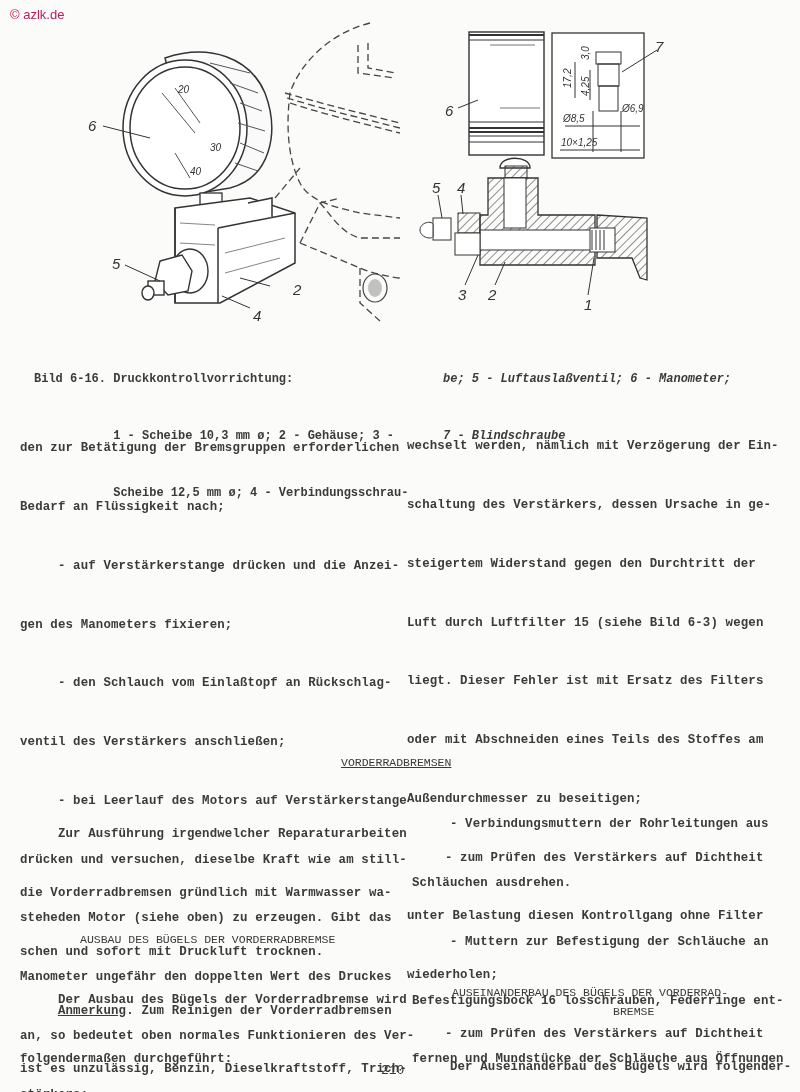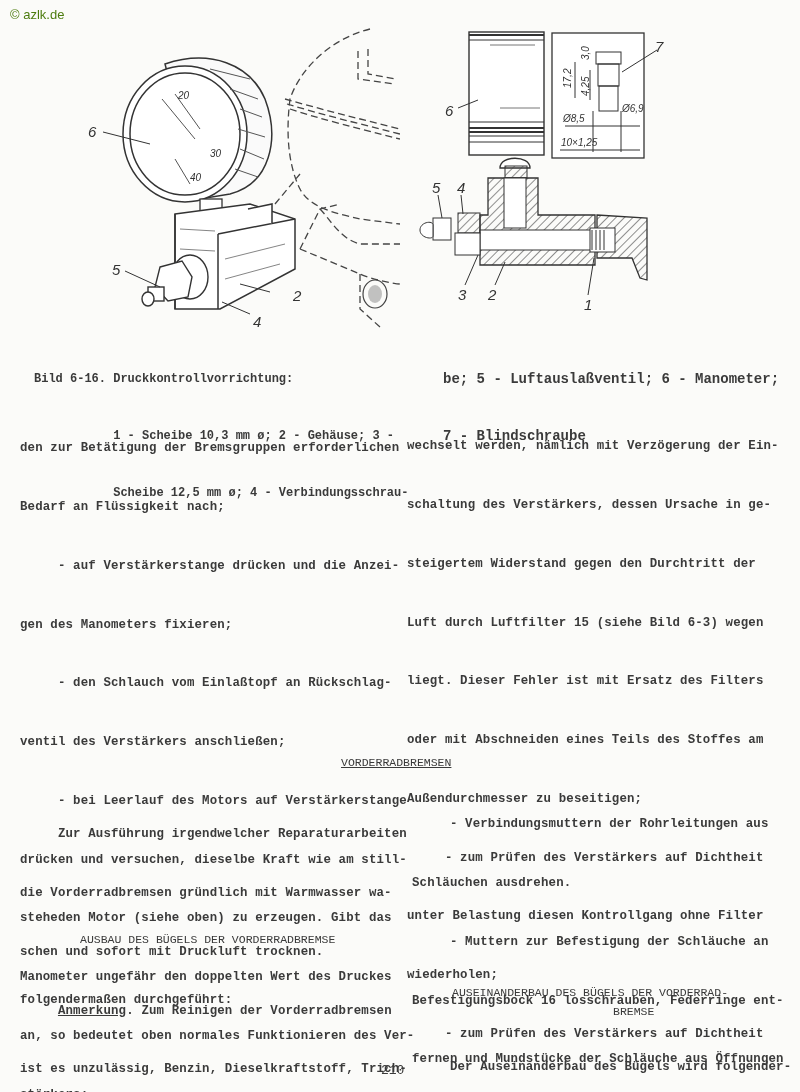--- a/index.html
+++ b/index.html
@@ -4,40 +4,40 @@
 <style>
   html, body { margin:0; padding:0; }
   body {
     width:800px; height:1092px; position:relative; overflow:hidden;
     background:#fbfbf9;
     font-family:"Liberation Mono","DejaVu Sans Mono",monospace;
     color:#3a3a3a;
   }
   .watermark {
     position:absolute; left:10px; top:7px;
-    font-family:"Liberation Sans",sans-serif; font-size:13px; color:#4d7c0f;
+    font-family:"Liberation Sans",sans-serif; font-size:13px; color:#be185d;
   }
   .fig { position:absolute; }
   .fig svg { display:block; }
   .lbl { font-family:"Liberation Sans",sans-serif; font-style:italic; font-size:15px; fill:#333; }
   .dim { font-family:"Liberation Sans",sans-serif; font-style:italic; font-size:10px; fill:#333; }
   .text { position:absolute; font-size:12.4px; line-height:19.6px; font-weight:bold; letter-spacing:0.15px; white-space:pre; }
   .caption-l { position:absolute; left:34px; top:332px; font-size:12px; line-height:19px; font-weight:bold; white-space:pre;}
-  .caption-r { position:absolute; left:443px; top:332px; font-size:14px; line-height:19px; font-weight:bold; white-space:pre;}
+  .caption-r { position:absolute; left:443px; top:332px; font-size:12px; line-height:19px; font-weight:bold; white-space:pre;font-style:italic;}
   .heading { position:absolute; font-size:11.5px; font-weight:normal; white-space:pre; }
   .u { text-decoration:underline; }
   .pageno { position:absolute; left:381px; top:1063px; font-size:13px; }
   p.ln { margin:0; }
 </style>
 </head>
 <body>
 
 <div class="watermark">© azlk.de</div>
 
-<div class="fig" style="left:0;top:9px;width:400px;height:320px;">
+<div class="fig" style="left:0;top:3px;width:400px;height:320px;">
   <svg width="400" height="320" viewBox="0 0 400 320">
 
     <g stroke="#444" stroke-width="1.3" fill="none" stroke-dasharray="7,4">
       <path d="M370 20 C330 30 300 60 290 90 C285 130 290 160 300 180 C310 200 340 205 360 210 L400 215"></path>
       <path d="M285 90 C320 100 360 110 400 120"></path>
       <path d="M287 95 C320 105 360 115 400 125"></path>
       <path d="M290 100 C320 110 360 120 400 130"></path>
       <path d="M358 42 L358 70 L395 75"></path>
       <path d="M368 40 L368 65 L395 70"></path>
       <path d="M275 195 L300 165"></path>
@@ -244,20 +244,21 @@
   <p class="ln">     Zur Ausführung irgendwelcher Reparaturarbeiten</p>
   <p class="ln">die Vorderradbremsen gründlich mit Warmwasser wa-</p>
   <p class="ln">schen und sofort mit Druckluft trocknen.</p>
   <p class="ln"><span>     </span><span class="u">Anmerkung</span><span>. Zum Reinigen der Vorderradbremsen</span></p>
   <p class="ln">ist es unzulässig, Benzin, Dieselkraftstoff, Trich-</p>
   
   
 </div>
 <div class="heading" style="left:80px;top:933px;">AUSBAU DES BÜGELS DER VORDERRADBREMSE</div>
 <div class="text" style="left:20px;top:952px;">
+  <p class="ln">     Der Ausbau des Bügels der Vorderradbremse wird</p>
   <p class="ln">folgendermaßen durchgeführt:</p>
   
   
   
   
 </div>
 
 <div class="text" style="left:412px;top:776px;">
   <p class="ln">     - Verbindungsmuttern der Rohrleitungen aus</p>
   <p class="ln">Schläuchen ausdrehen.</p>

